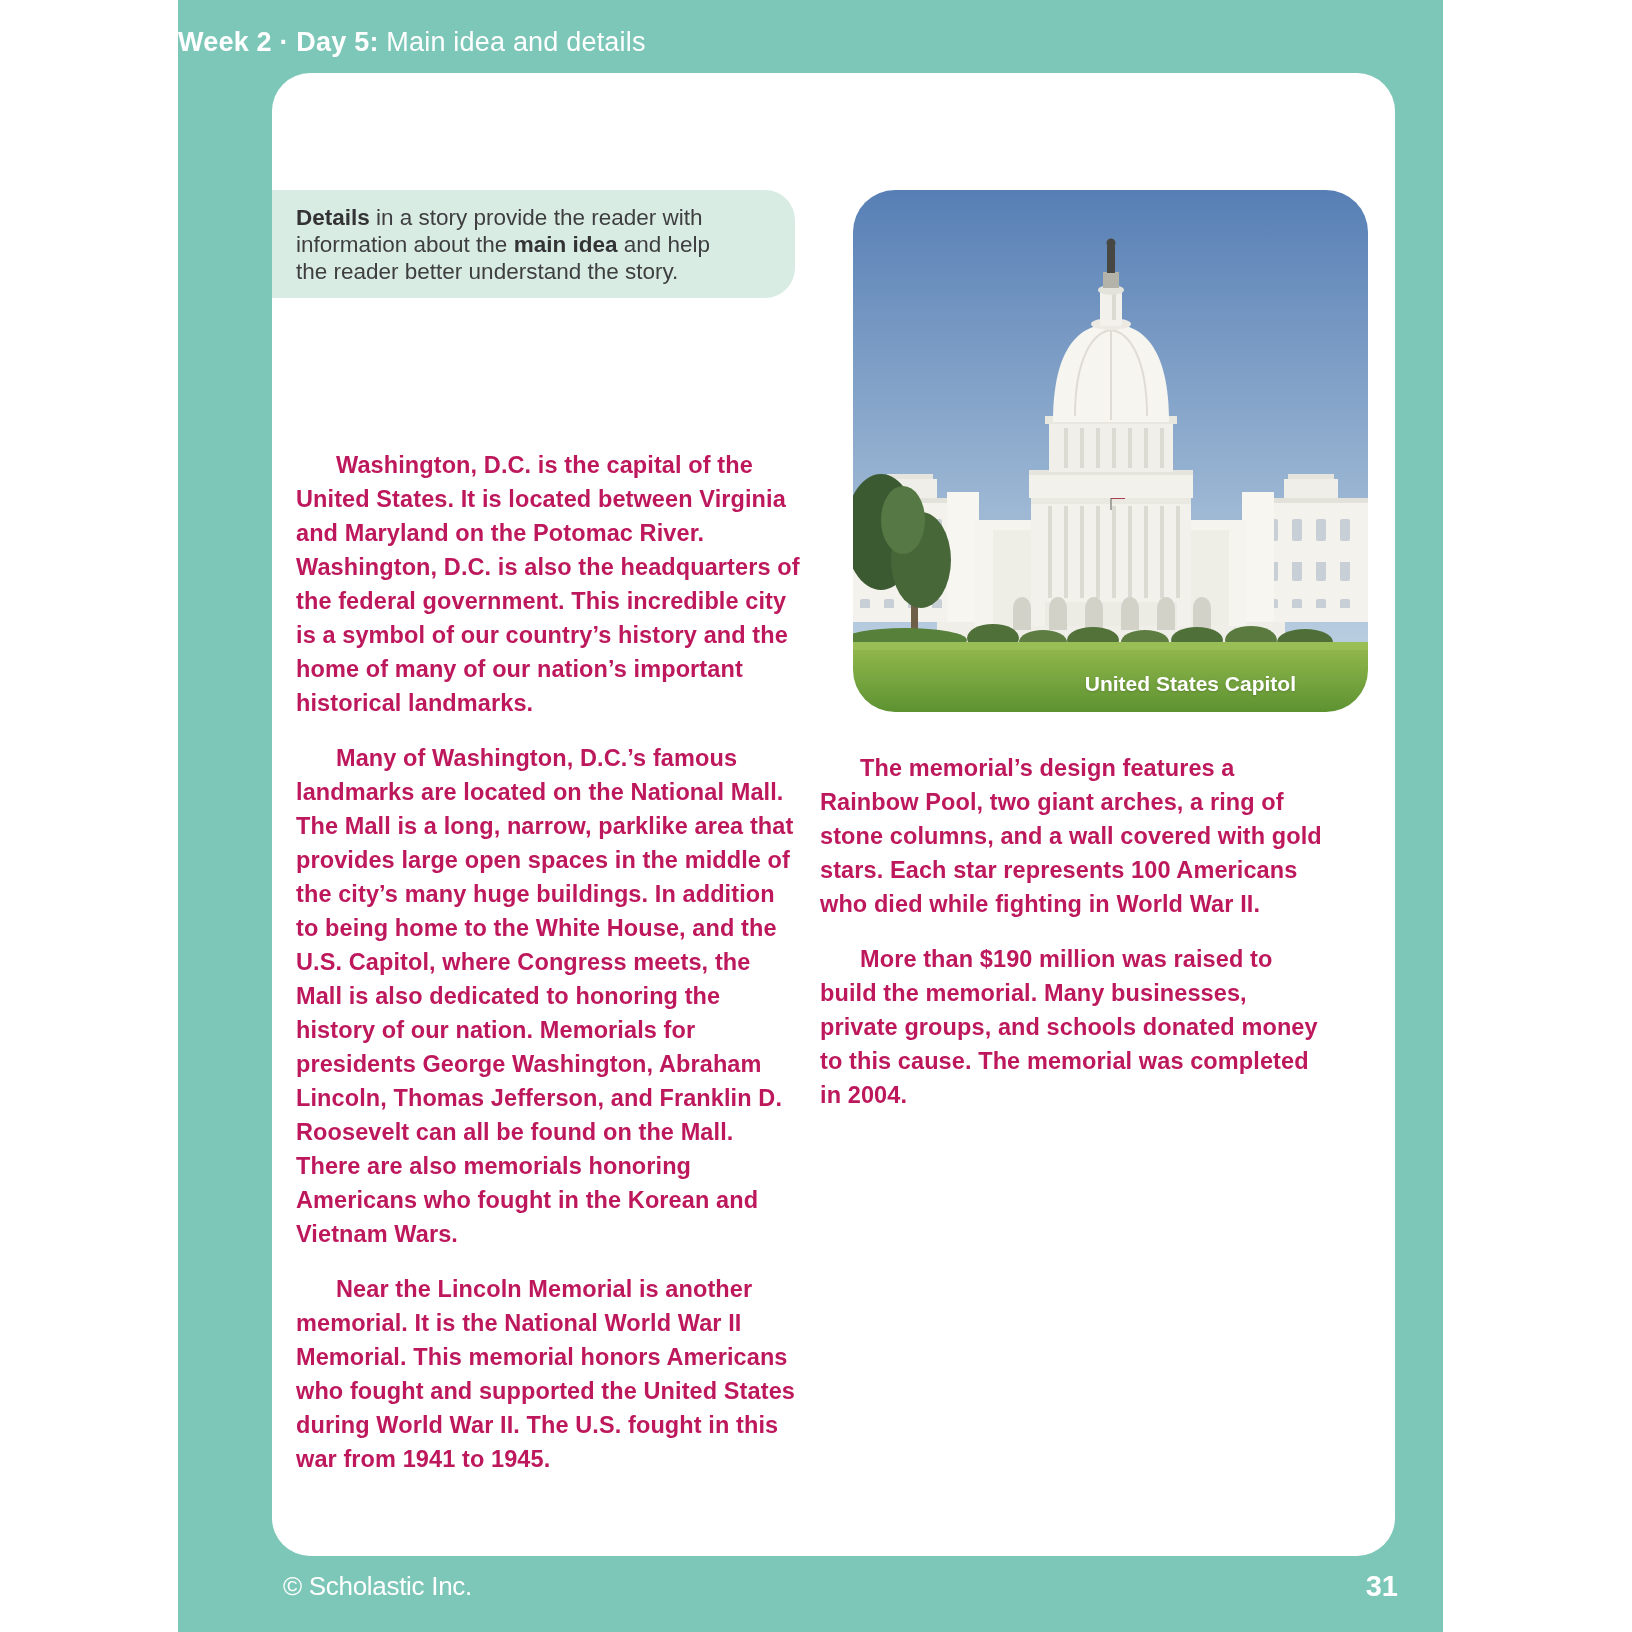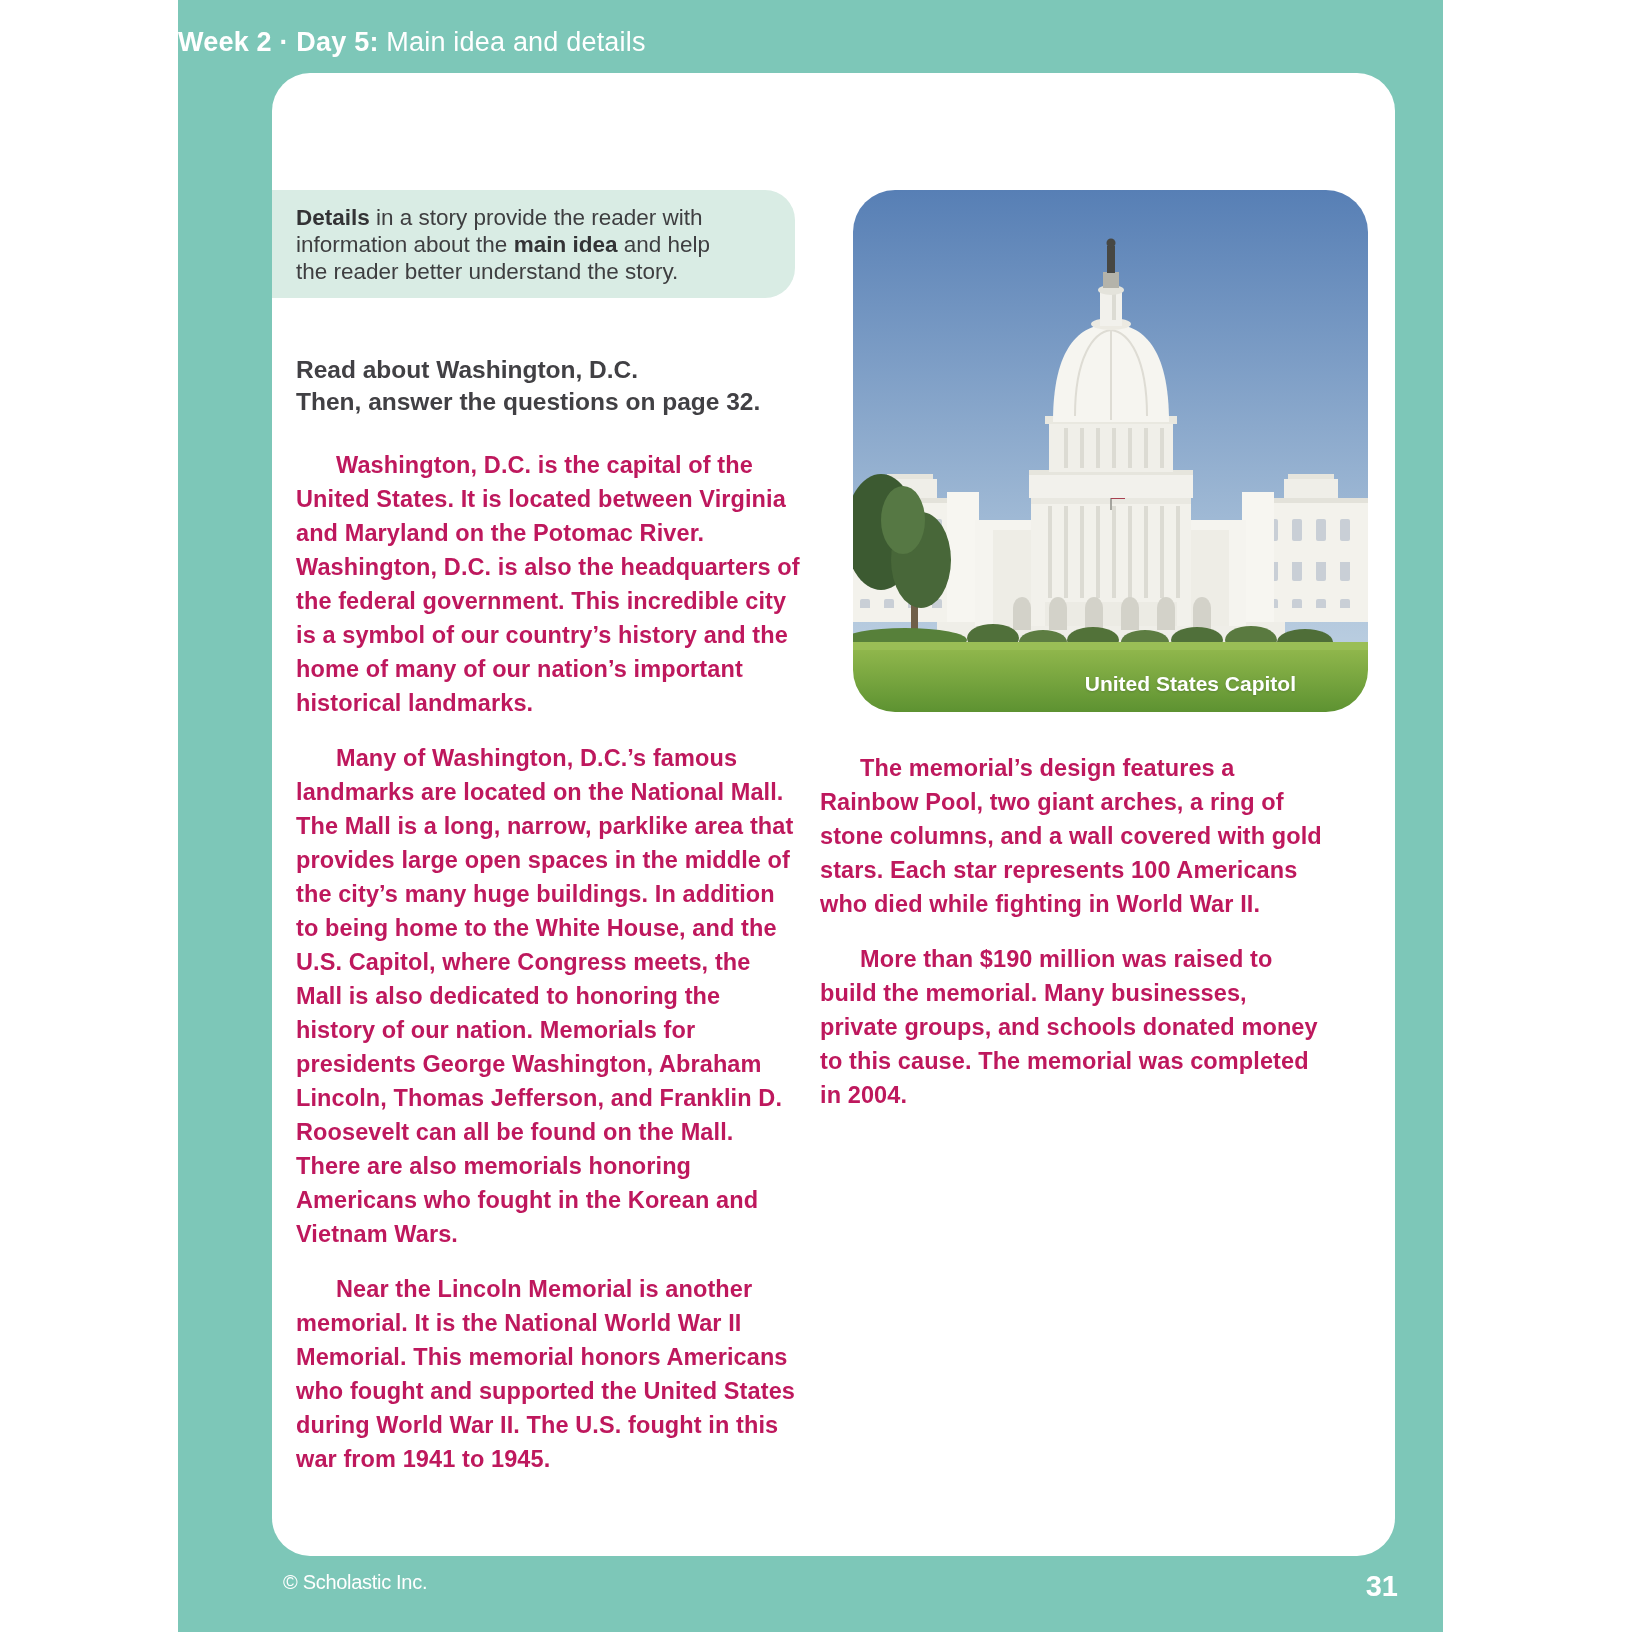--- a/index.html
+++ b/index.html
@@ -66,21 +66,21 @@
   }
   .photo svg{display:block;}
   .photo-caption{
     position:absolute;right:72px;bottom:16px;
     color:#ffffff;font-weight:700;font-size:21px;
     text-shadow:0 1px 2px rgba(60,90,40,.35);
   }
   
   .copyright{
     position:absolute;left:283px;top:1571px;
-    color:#ffffff;font-size:20px;letter-spacing:-.3px;
+    color:#ffffff;font-size:26px;letter-spacing:-.3px;
   }
   .page-number{
     position:absolute;right:234px;top:1570px;
     color:#ffffff;font-size:29px;font-weight:700;
   }
 </style>
 </head>
 <body>
 
 <div class="page">
@@ -90,24 +90,20 @@
 
   <div class="card">
 
 
     <div class="concept-box">
       <div class="concept-line"><b>Details</b><span> in a story provide the reader with</span></div>
       <div class="concept-line"><span>information about the </span><b>main idea</b><span> and help</span></div>
       <div class="concept-line"><span>the reader better understand the story.</span></div>
     </div>
 
-    <div class="instructions">
-      <div>Read about Washington, D.C.</div>
-      <div>Then, answer the questions on page 32.</div>
-    </div>
 
     <div class="photo">
       <svg viewBox="0 0 515 522" width="515" height="522" xmlns="http://www.w3.org/2000/svg">
         <defs>
           <linearGradient id="sky" x1="0" y1="0" x2="0" y2="1">
             <stop offset="0" stop-color="#577fb5"></stop>
             <stop offset="0.75" stop-color="#a4bdd7"></stop>
             <stop offset="1" stop-color="#bccfe1"></stop>
           </linearGradient>
           <linearGradient id="lawn" x1="0" y1="0" x2="0" y2="1">

